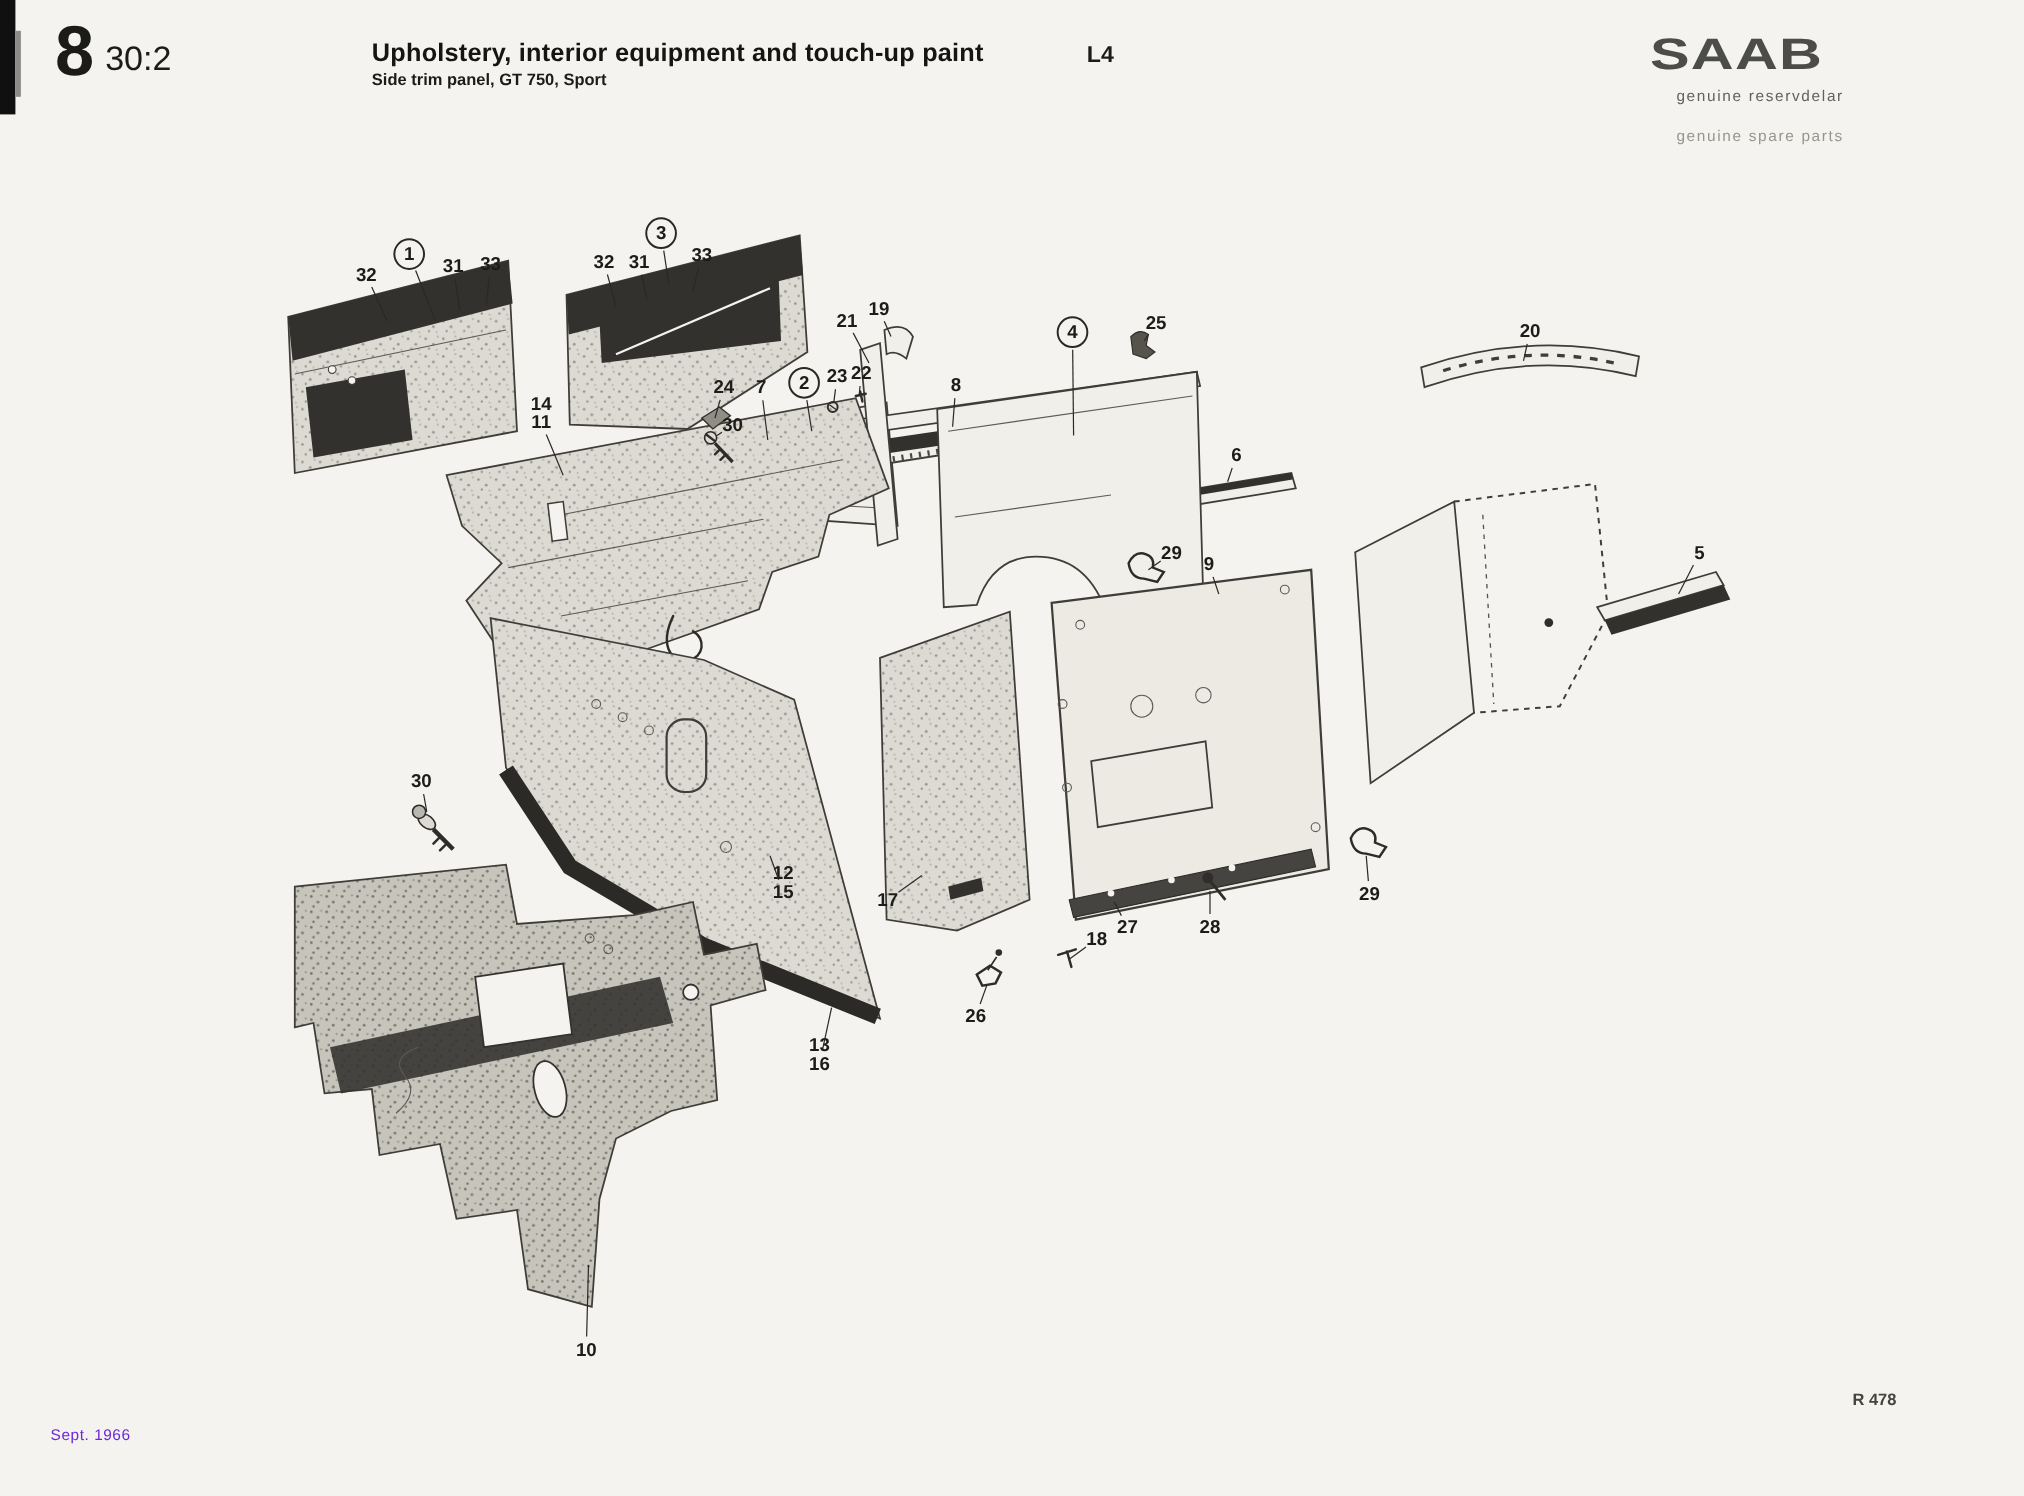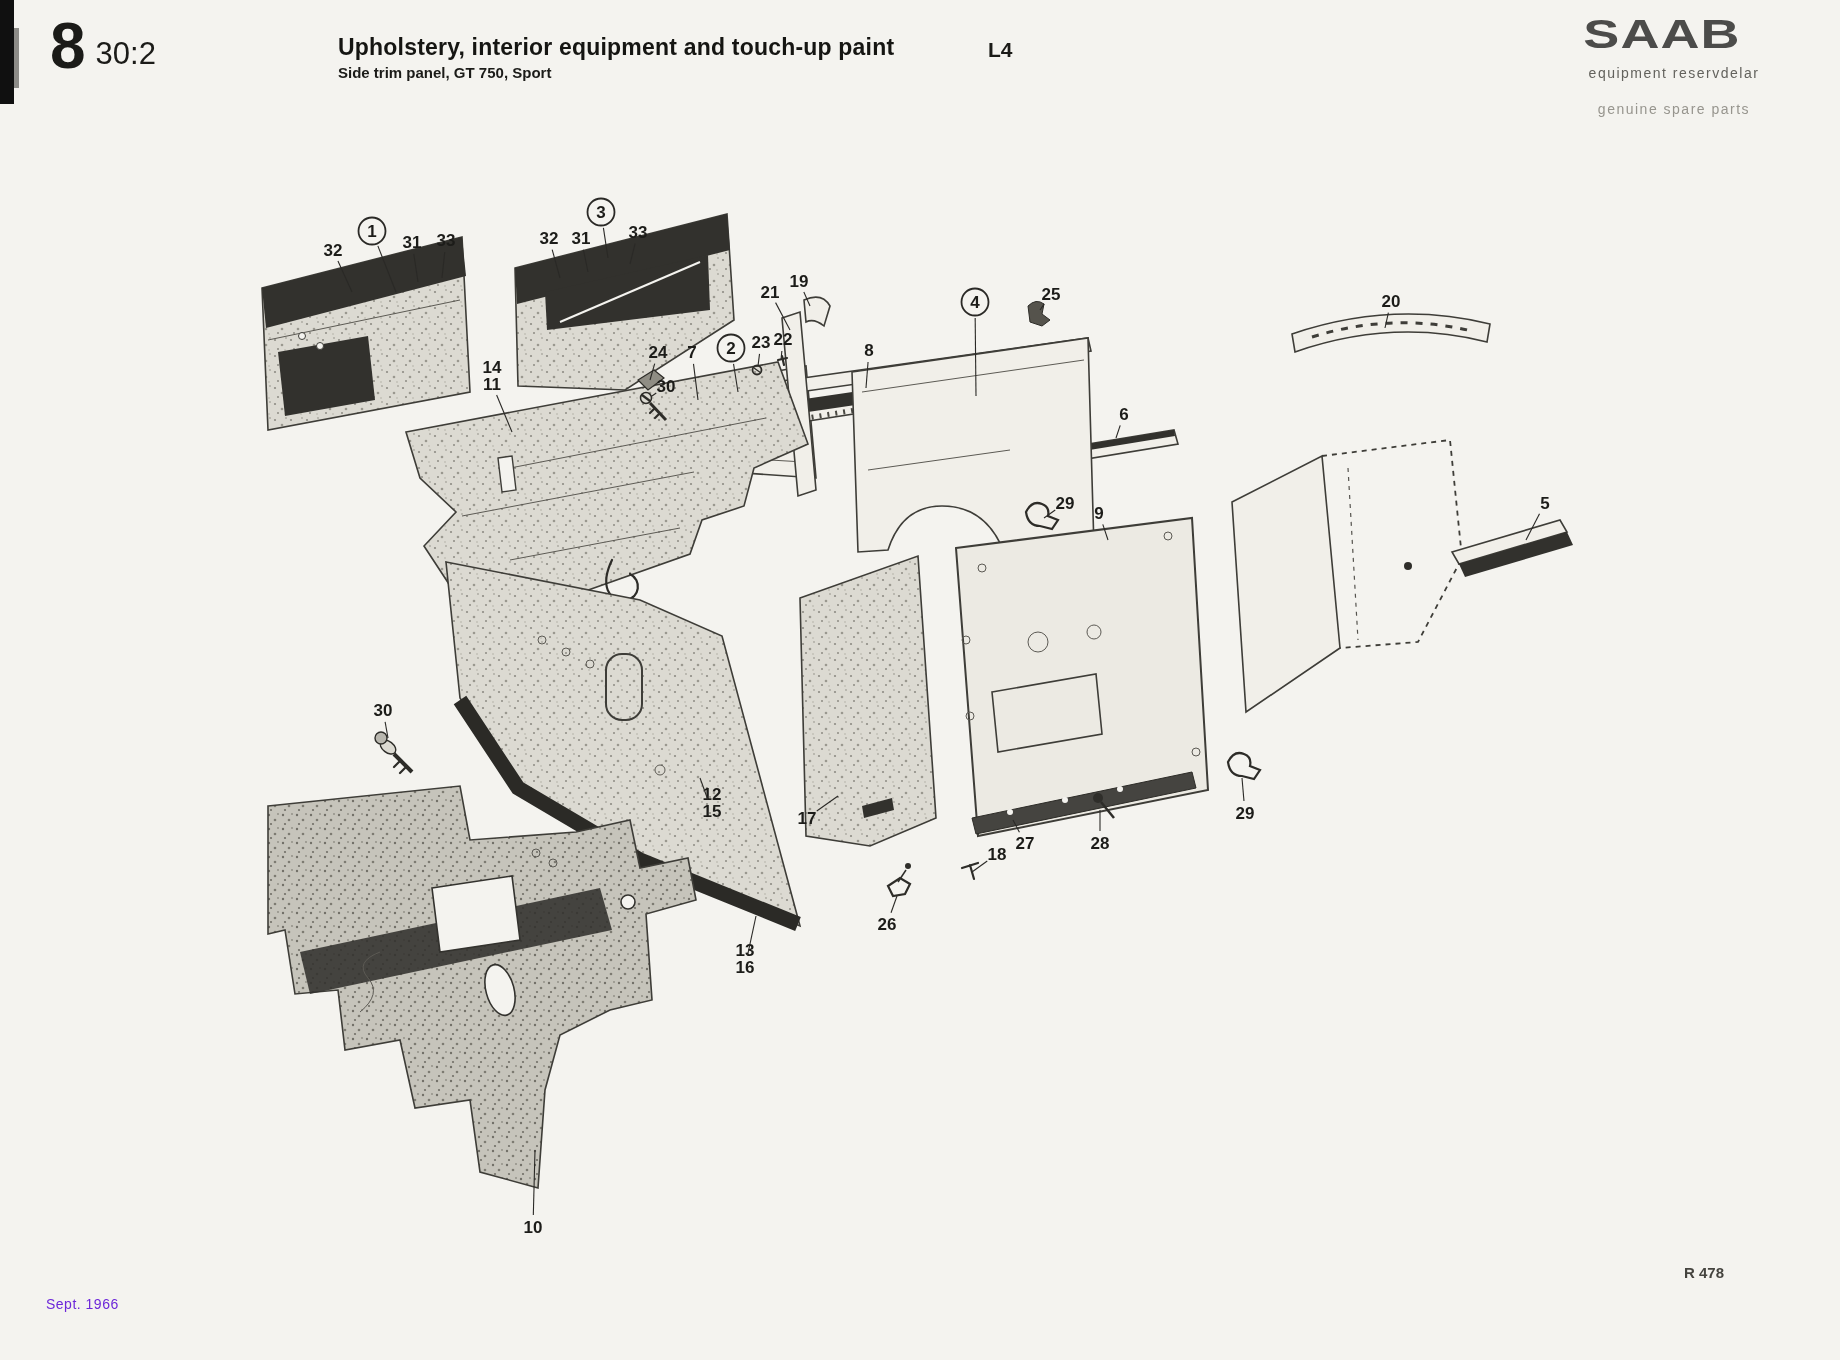--- a/index.html
+++ b/index.html
@@ -17,21 +17,21 @@
 
   
   .section-id{position:absolute;left:50px;top:18px;display:flex;align-items:flex-end;}
   .sec-num{font-size:64px;font-weight:bold;line-height:.9;color:#1b1b18;}
   .sec-code{font-size:31px;font-weight:normal;margin-left:10px;padding-bottom:4px;color:#1b1b18;}
   .title-block{position:absolute;left:338px;top:34px;}
   .title-block h1{margin:0;font-size:23px;font-weight:bold;color:#151512;letter-spacing:.2px;}
   .title-block h2{margin:3px 0 0 0;font-size:15px;font-weight:bold;color:#1b1b18;}
   .plate-code{position:absolute;left:988px;top:38px;font-size:21px;font-weight:bold;color:#1b1b18;}
 
-  .brand-block{position:absolute;right:16px;top:18px;text-align:center;width:300px;}
+  .brand-block{position:absolute;right:16px;top:32px;text-align:left;width:300px;}
   .brand-logo{
     font-size:50px;font-weight:900;color:#4c4c4a;line-height:.85;
     letter-spacing:1px;transform:scale(1.08,.8);transform-origin:right top;
   }
   .brand-sub1{font-size:14px;color:#63625d;letter-spacing:1.5px;margin-top:4px;}
   .brand-sub2{font-size:14px;color:#97958e;letter-spacing:1.5px;filter:blur(.4px);margin-top:20px;}
 
   
   .footer-date{position:absolute;left:46px;top:1296px;font-size:14px;color:#6d28d9;letter-spacing:.5px;}
   .footer-ref{position:absolute;left:1684px;top:1264px;font-size:15px;font-weight:bold;color:#45443f;}
@@ -63,21 +63,21 @@
 
   <div class="title-block">
     <h1>Upholstery, interior equipment and touch-up paint</h1>
     <h2>Side trim panel, GT 750, Sport</h2>
   </div>
 
   <div class="plate-code">L4</div>
 
   <div class="brand-block">
     <div class="brand-logo">SAAB</div>
-    <div class="brand-sub1">equipment reservdelar</div>
+    <div class="brand-sub1">genuine reservdelar</div>
     <div class="brand-sub2">genuine spare parts</div>
   </div>
 
   <svg class="diagram" width="1840" height="1360" viewBox="0 0 1840 1360" xmlns="http://www.w3.org/2000/svg">
     <defs>
       <pattern id="speckle" width="16" height="16" patternUnits="userSpaceOnUse">
         <rect width="16" height="16" fill="#dcdad2"></rect>
         <circle cx="3" cy="4" r="1.1" fill="#8e8c84"></circle>
         <circle cx="10" cy="9" r="1.3" fill="#9a988f"></circle>
         <circle cx="14" cy="2" r="0.9" fill="#aaa89f"></circle>

